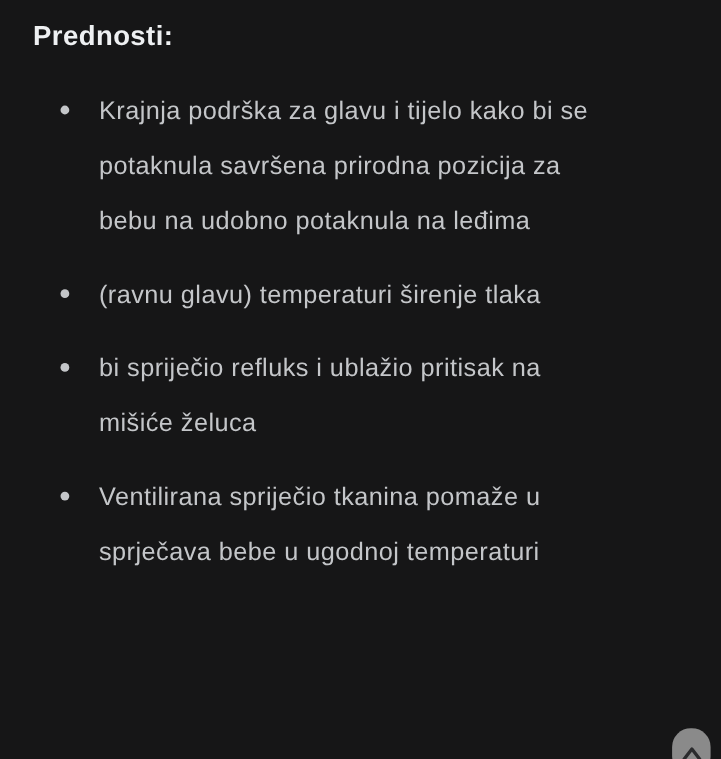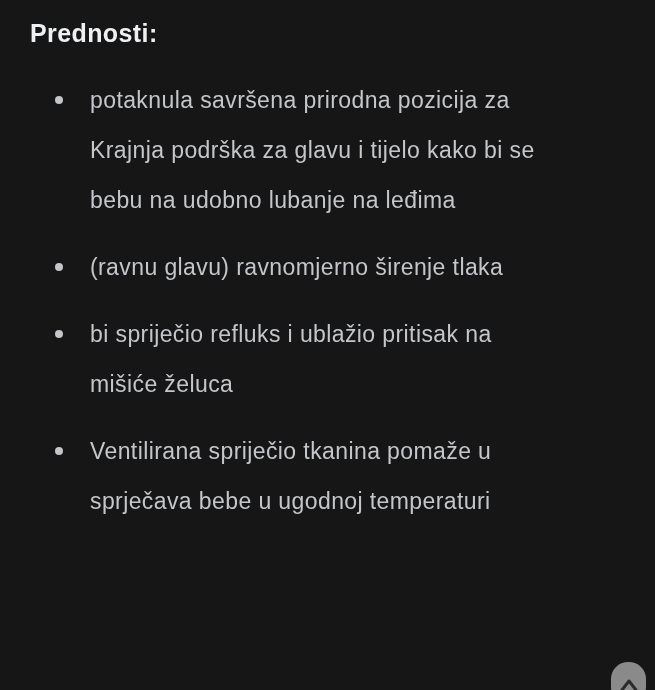--- a/index.html
+++ b/index.html
@@ -79,28 +79,28 @@
 <body>
 
 <div class="page">
 
   <h2 class="heading">Prednosti:</h2>
 
   <ul class="benefits">
 
     <li>
       <span class="marker"></span>
+      <div class="line">Krajnja podrška za glavu i tijelo kako bi se</div>
       <div class="line">potaknula savršena prirodna pozicija za</div>
-      <div class="line">Krajnja podrška za glavu i tijelo kako bi se</div>
-      <div class="line">bebu na udobno lubanje na leđima</div>
+      <div class="line">bebu na udobno potaknula na leđima</div>
     </li>
 
     <li>
       <span class="marker"></span>
-      <div class="line">(ravnu glavu) ravnomjerno širenje tlaka</div>
+      <div class="line">(ravnu glavu) temperaturi širenje tlaka</div>
     </li>
 
     <li>
       <span class="marker"></span>
       <div class="line">bi spriječio refluks i ublažio pritisak na</div>
       <div class="line">mišiće želuca</div>
     </li>
 
     <li>
       <span class="marker"></span>

